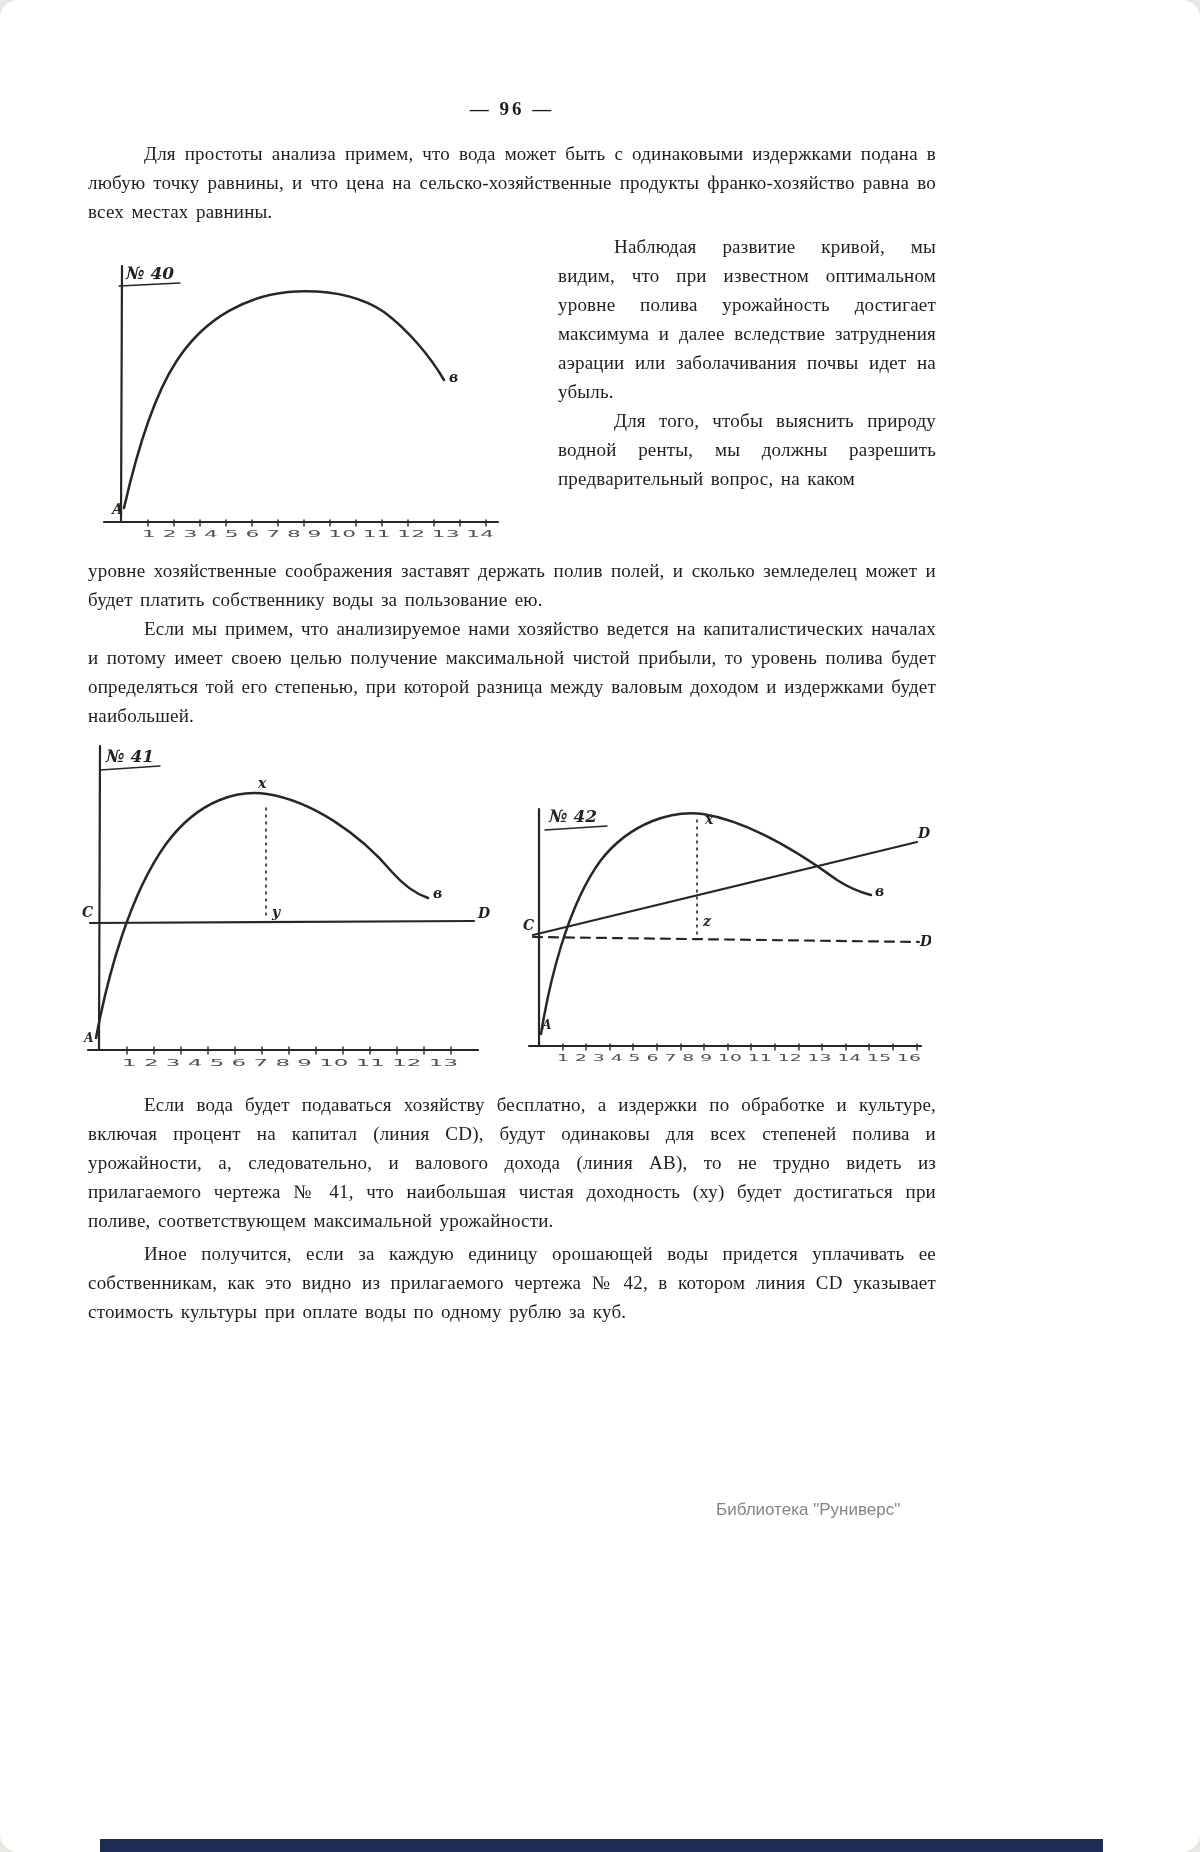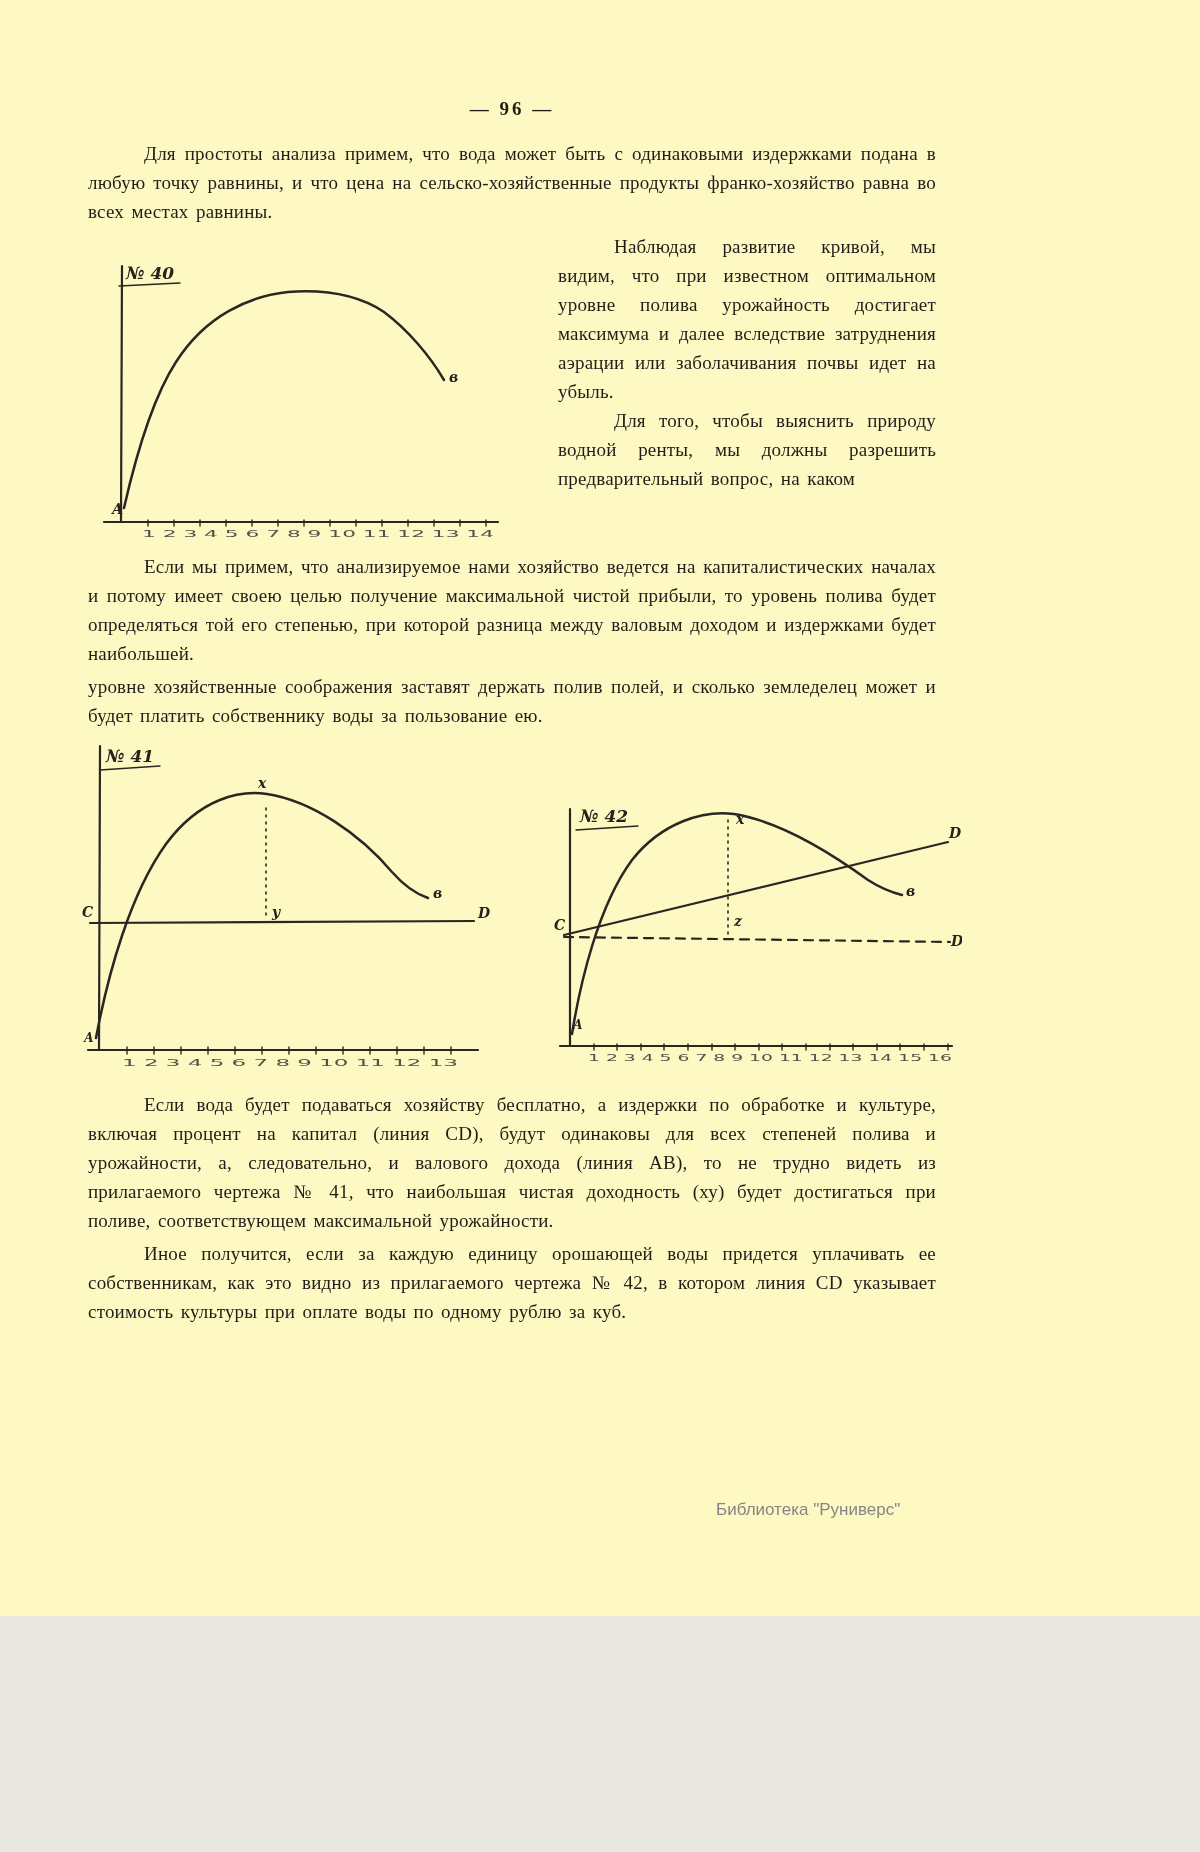--- a/index.html
+++ b/index.html
@@ -1,27 +1,27 @@
 <!DOCTYPE html>
 <html><head>
 <meta charset="utf-8">
 <style>
   html,body{margin:0;padding:0;background:#e9e7e2;}
-  .page{position:relative;width:1200px;height:1616px;background:#fef9c3;overflow:hidden;
-        font-family:"Liberation Serif",serif;color:#211e19;}
+  .page{position:relative;width:1200px;height:1852px;background:#ffffff;overflow:hidden;
+        font-family:"Liberation Serif",serif;color:#211e19;border-radius:18px;}
   .content{position:absolute;left:88px;top:98px;width:848px;}
   .page-number{text-align:center;font-size:19px;font-weight:700;letter-spacing:3px;margin-bottom:19px;}
   .para{font-size:19px;line-height:29px;font-weight:400;text-align:justify;margin:0;
         word-spacing:2.5px;letter-spacing:0.2px;}
   .indent{text-indent:56px;}
   .fig40-row{display:flex;gap:36px;margin-top:6px;}
   .fig40-box{flex:0 0 434px;padding-top:20px;}
   .fig40-text{flex:1;min-width:0;}
   .after-figs{margin-top:4px;}
-  .figs-row{display:flex;gap:60px;margin-left:-6px;margin-top:6px;align-items:flex-start;}
+  .figs-row{display:flex;gap:29px;margin-left:-6px;margin-top:6px;align-items:flex-start;}
   .fig42-box{margin-top:58px;}
   .p5{margin-top:16px;}
   .p6{margin-top:4px;}
   .watermark{position:absolute;top:1500px;left:716px;font-family:"Liberation Sans",sans-serif;
              font-size:17px;color:#858585;}
   .bottom-bar{position:absolute;left:100px;top:1839px;width:1003px;height:13px;background:#1f2b52;}
   
   svg{display:block;}
   .stroke{stroke:#2a2722;fill:none;stroke-linecap:round;}
   .axis{stroke-width:2.2;}
@@ -58,22 +58,22 @@
           <text class="pt" x="24" y="262">А</text>
           <text class="pt" x="361" y="130">в</text>
         </svg>
       </div>
       <div class="fig40-text">
         <p class="para indent">Наблюдая развитие кривой, мы видим, что при известном оптимальном уровне полива урожайность достигает максимума и далее вследствие затруднения аэрации или заболачивания почвы идет на убыль.</p>
         <p class="para indent">Для того, чтобы выяснить природу водной ренты, мы должны разрешить предварительный вопрос, на каком</p>
       </div>
     </div>
 
+    <p class="para after-figs">уровне хозяйственные соображения заставят держать полив полей, и сколько земледелец может и будет платить собственнику воды за пользование ею.</p>
     <p class="para indent">Если мы примем, что анализируемое нами хозяйство ведется на капиталистических началах и потому имеет своею целью получение максимальной чистой прибыли, то уровень полива будет определяться той его степенью, при которой разница между валовым доходом и издержками будет наибольшей.</p>
-    <p class="para after-figs">уровне хозяйственные соображения заставят держать полив полей, и сколько земледелец может и будет платить собственнику воды за пользование ею.</p>
 
     <div class="figs-row">
       <div class="fig41-box">
         <svg width="410" height="338" viewBox="0 0 410 338">
           <text class="fig-label" x="24" y="26">№ 41</text>
           <path class="stroke thin" d="M18,34 L78,30"></path>
           <path class="stroke axis" d="M18,10 L17,314"></path>
           <path class="stroke axis" d="M6,314 L396,314"></path>
           <path class="stroke thin" d="M45,311 L45,318 M72,311 L72,318 M99,311 L99,318 M126,311 L126,318 M153,311 L153,318 M180,311 L180,318 M207,311 L207,318 M234,311 L234,318 M261,311 L261,318 M288,311 L288,318 M315,311 L315,318 M342,311 L342,318 M369,311 L369,318"></path>
           <text class="ticks" x="40" y="330" textLength="336" lengthAdjust="spacingAndGlyphs">1 2 3 4 5 6 7 8 9 10 11 12 13</text>

